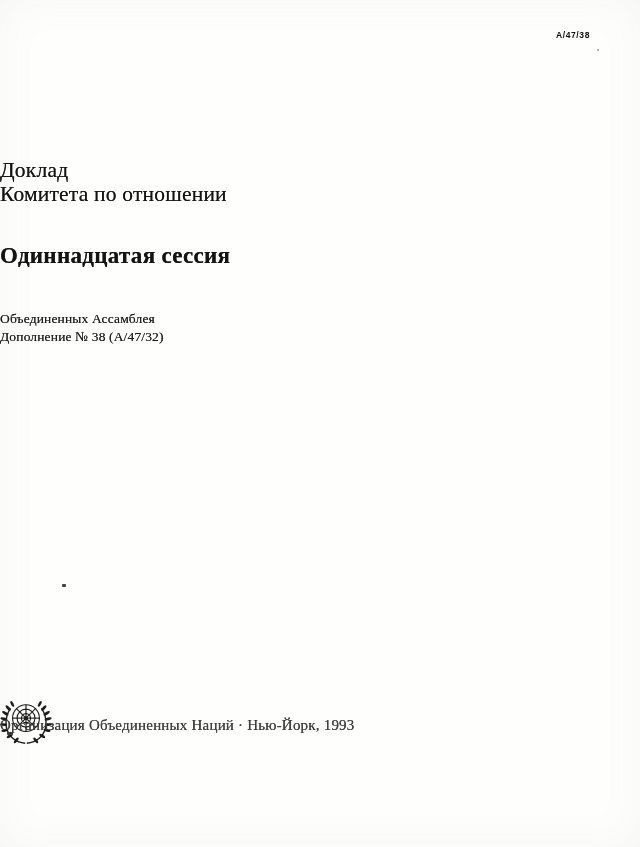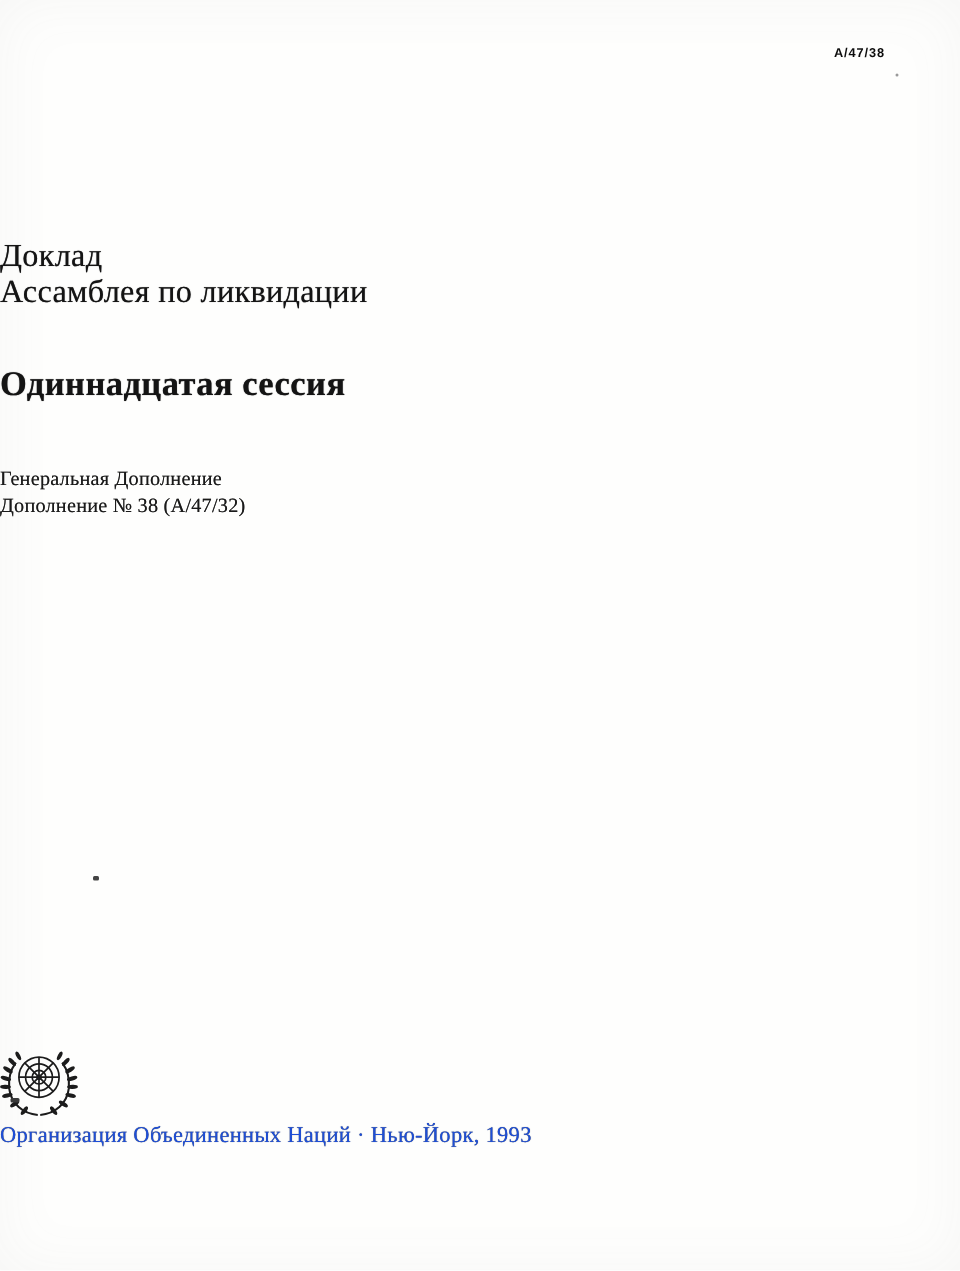--- a/index.html
+++ b/index.html
@@ -57,24 +57,24 @@
     text-shadow: 0 0 0.4px rgba(20,20,20,0.7);
   }
   .emblem-wrap {
     top: 700px;
     height: 46px;
   }
   .emblem-wrap svg {
     display: inline-block;
   }
   .imprint {
-    top: 749px;
+    top: 717px;
     font-size: 15px;
     letter-spacing: 0.2px;
-    color: #1d4ed8;
+    color: #404040;
     text-shadow: 0 0 0.5px rgba(10,10,10,0.75);
     font-family: Liberation Serif, serif;
   }
   .speck {
     position: absolute;
     background: #5a5a5a;
     border-radius: 1px;
   }
   .speck.s1 { left: 62px;  top: 584px; width: 4px; height: 3px; background:#444; }
   .speck.s2 { left: 7px;   top: 732px; width: 6px; height: 3px; background:#3a3a3a; }
@@ -82,27 +82,27 @@
 </style>
 </head>
 <body>
 
 <div class="page">
 
   <div class="doc-symbol">A/47/38</div>
 
   <div class="col title-block">
     <div>Доклад</div>
-    <div>Ассамблея по ликвидации</div>
+    <div>Комитета по отношении</div>
   </div>
 
   <div class="col session-title">Одиннадцатая сессия</div>
 
   <div class="col subtitle-block">
-    <div>Генеральная Дополнение</div>
+    <div>Объединенных Ассамблея</div>
     <div>Дополнение № 38 (A/47/32)</div>
   </div>
 
   <div class="col emblem-wrap">
     <svg width="52" height="46" viewBox="0 0 64 56" aria-hidden="true">
 
       <g stroke="#1c1c1c" fill="none" stroke-width="1.4">
         <circle cx="32" cy="22" r="16.5"></circle>
         <circle cx="32" cy="22" r="11"></circle>
         <circle cx="32" cy="22" r="5.6"></circle>

